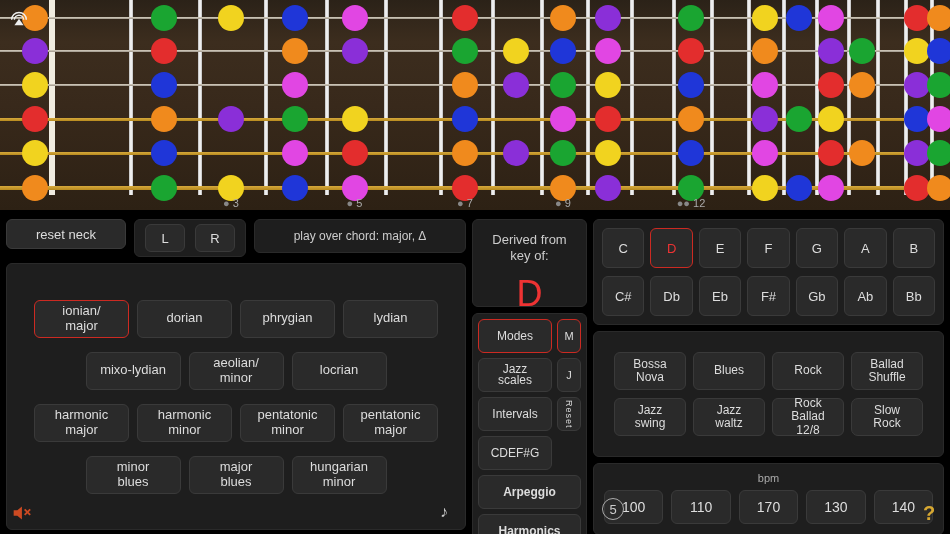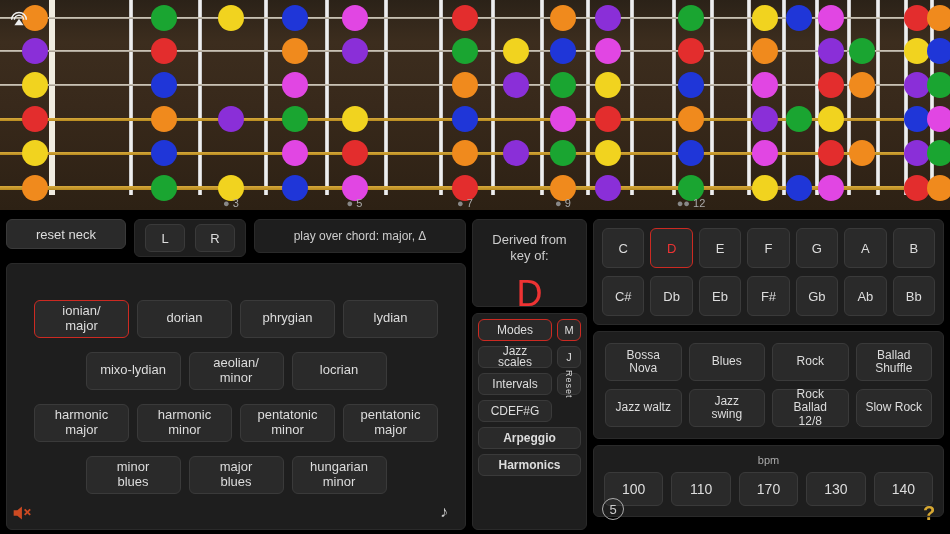--- a/index.html
+++ b/index.html
@@ -29,21 +29,21 @@
 .scales { flex: 1; display: flex; flex-direction: column; justify-content: center; position: relative; height: 245px;}
 .scales-row { display: flex; gap: 8px; justify-content: center; }
 .scales .btn { width: 95px; height: 38px; line-height: 1.15; }
 .derived-card { text-align: center; height: 88px;}
 .derived-title { font-size: 13px; color: #ccc; line-height: 1.25; margin-top: 2px;}
 .derived-key { font-size: 36px; color: #e33; margin-top: 8px; }
 .keys-grid { display: grid; grid-template-columns: repeat(7,1fr); gap: 6px; }
 .keys-grid .btn { height: 40px; }
 .btn.keysel { border-color: #cc2a22; color: #e33; }
 .modegrid { display: grid; grid-template-columns: 1fr 24px; gap: 5px; }
-.modegrid .btn { height: 22px; padding: 0 2px; font-size: 12px; }
+.modegrid .btn { height: 34px; padding: 0 2px; font-size: 12px; }
 .modegrid .wide { grid-column: 1; }
 .modegrid .thin { grid-column: 2; font-size: 11px;}
 .modegrid .full { grid-column: 1 / span 2; font-weight: bold; }
 .styles-grid { display: grid; grid-template-columns: repeat(4,1fr); gap: 7px; }
 .styles-grid .btn { height: 38px; font-size: 12px; line-height: 1.1;}
 .bpm-card { padding: 8px 10px 10px; }
 .bpm-label { text-align: center; font-size: 11px; color: #aaa; margin-bottom: 6px; }
 .bpm-row { display: flex; gap: 8px; justify-content: space-between; }
 .bpm-row .btn { flex: 1; height: 34px; font-size: 14px; }
 .corner-icon { position: absolute; width: 26px; height: 26px; display: flex; align-items: center; justify-content: center; }
@@ -276,31 +276,31 @@
       <div class="keys-grid" id="keys2">
           <div class="btn">C#</div>
           <div class="btn">Db</div>
           <div class="btn">Eb</div>
           <div class="btn">F#</div>
           <div class="btn">Gb</div>
           <div class="btn">Ab</div>
           <div class="btn">Bb</div>
         </div>
     </div>
-    <div class="card" style="padding:11px;">
+    <div class="card" style="padding:20px;">
       <div class="styles-grid" id="styles1">
           <div class="btn" style="white-space: normal;">Bossa Nova</div>
           <div class="btn" style="white-space: normal;">Blues</div>
           <div class="btn" style="white-space: normal;">Rock</div>
           <div class="btn" style="white-space: normal;">Ballad Shuffle</div>
         </div>
       <div style="height:8px"></div>
       <div class="styles-grid" id="styles2">
+          <div class="btn" style="white-space: normal;">Jazz swing</div>
           <div class="btn" style="white-space: normal;">Jazz waltz</div>
-          <div class="btn" style="white-space: normal;">Jazz swing</div>
           <div class="btn" style="white-space: normal;">Rock Ballad 12/8</div>
           <div class="btn" style="white-space: normal; border-radius: 7px;">Slow Rock</div>
         </div>
     </div>
     <div class="card bpm-card">
       <div class="bpm-label">bpm</div>
       <div class="bpm-row" id="bpmrow">
           <div class="btn">100</div>
           <div class="btn">110</div>
           <div class="btn">170</div>

